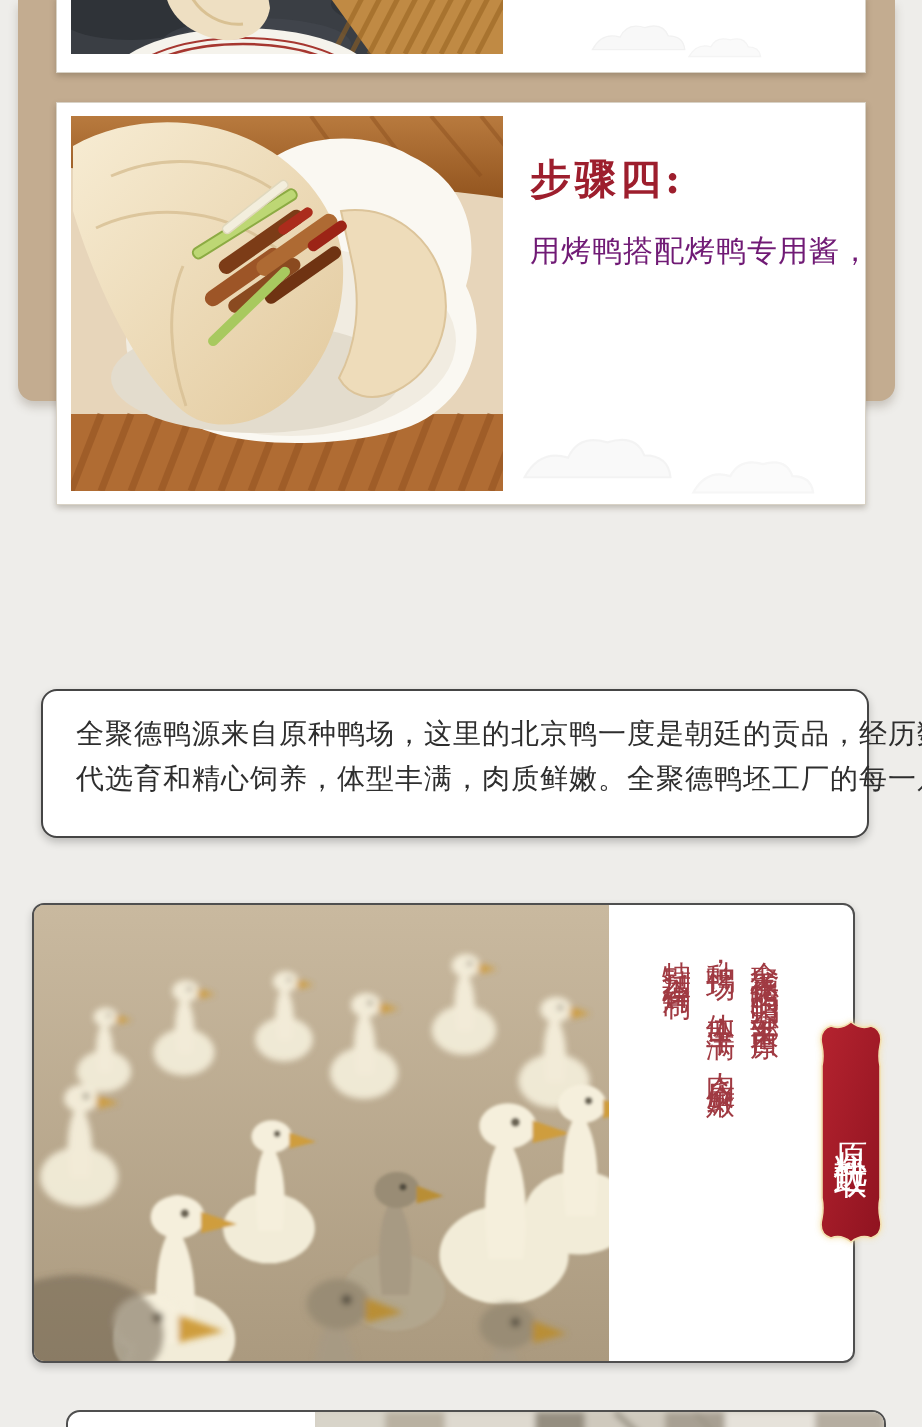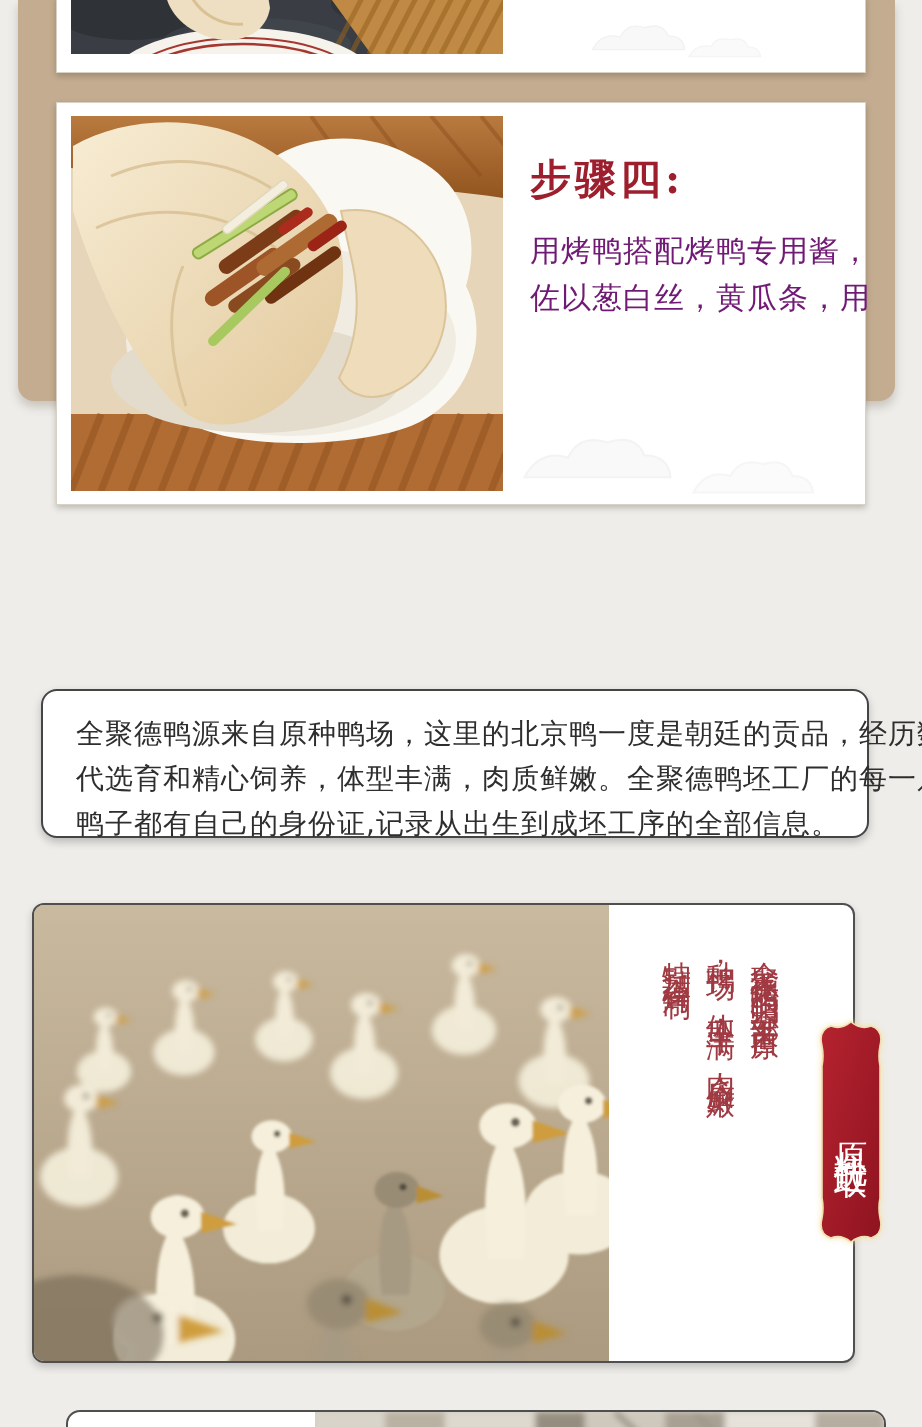--- a/index.html
+++ b/index.html
@@ -160,36 +160,34 @@
           </g>
           <g transform="translate(150,112) rotate(-38)">
             <rect x="0" y="0" width="80" height="9" rx="4" fill="#f3eedd" stroke="#e0d8bd" stroke-width="1.5"></rect>
           </g>
         </svg>
       </div>
 
       <h3 class="step-heading">步骤四:</h3>
       <div class="step-body">
         <div class="ln">用烤鸭搭配烤鸭专用酱，</div>
-        <div class="ln">佐以葱白丝，黄瓜条，用</div>
       </div>
 
       <svg class="clouds clouds-step" viewBox="0 0 300 90">
         <g fill="#f5f5f5" stroke="#e9e9e9" stroke-width="2">
           <path d="M10,70 q14,-26 40,-18 q10,-22 36,-14 q26,-8 34,12 q22,0 24,20 z"></path>
           <path d="M165,84 q12,-22 34,-15 q9,-17 30,-11 q21,-6 27,11 q17,0 19,15 z" opacity=".85"></path>
         </g>
       </svg>
     </div>
   </section>
 
   <section class="intro-box">
     <div class="ln">全聚德鸭源来自原种鸭场，这里的北京鸭一度是朝廷的贡品，经历数</div>
     <div class="ln">代选育和精心饲养，体型丰满，肉质鲜嫩。全聚德鸭坯工厂的每一只</div>
-    <div class="ln">鸭子都有自己的身份证,记录从出生到成坯工序的全部信息。</div>
   </section>
 
   <section class="mat-card">
     <div class="mat-photo">
       <svg width="575" height="456" viewBox="0 0 575 456" preserveAspectRatio="none">
         <defs>
           <linearGradient id="farm" x1="0" y1="0" x2="0" y2="1">
             <stop offset="0" stop-color="#c9b99f"></stop>
               <stop offset="1" stop-color="#ab9a7f"></stop>
           </linearGradient>

